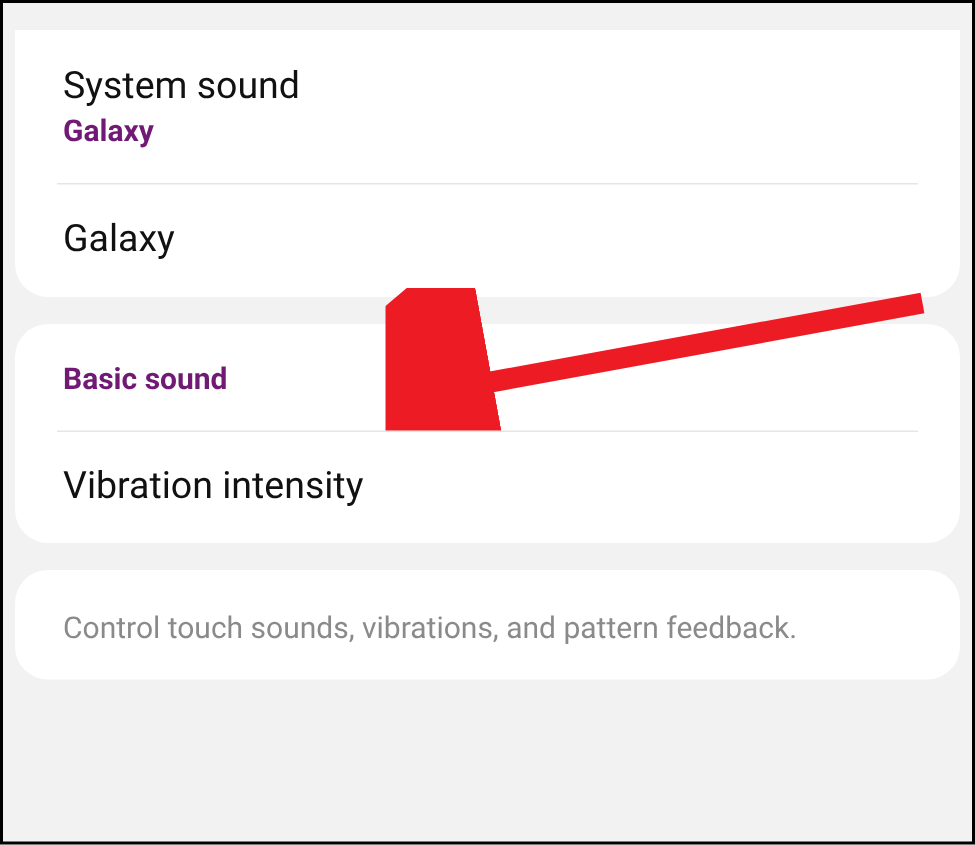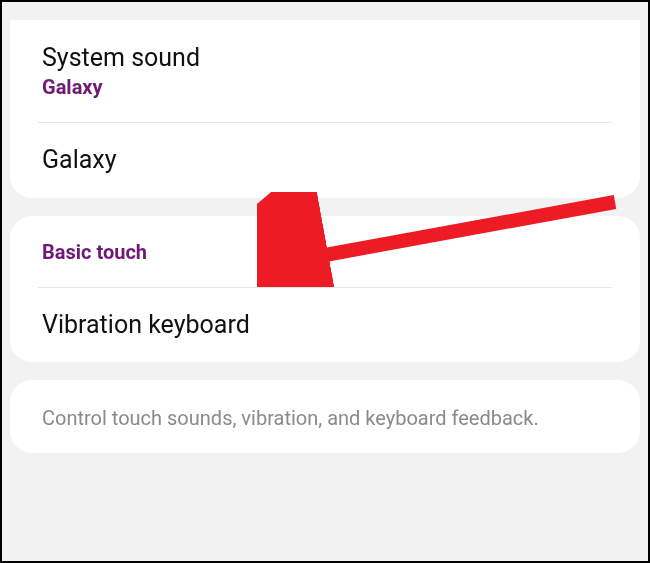--- a/index.html
+++ b/index.html
@@ -76,30 +76,30 @@
     <div class="item-title">System sound</div>
     <div class="item-sub-blue">Galaxy</div>
   </div>
   <div class="list-item">
     <div class="item-title">Galaxy</div>
   </div>
 </div>
 
 <div class="card">
   <div class="list-item">
-    <div class="item-sub-blue">Basic touch</div>
+    <div class="item-sub-blue">Basic sound</div>
   </div>
   <div class="list-item">
-    <div class="item-title">Vibration keyboard</div>
+    <div class="item-title">Vibration intensity</div>
   </div>
 </div>
 
 <div class="card">
   <div class="list-item">
-    <div class="item-sub-gray">Control touch sounds, vibration, and keyboard feedback.</div>
+    <div class="item-sub-gray">Control touch sounds, vibrations, and pattern feedback.</div>
   </div>
 </div>
 
 <svg class="arrow-overlay" style="left: 255px; top: 190px; width: 365px; height: 95px;" viewBox="0 0 365 95">
   <defs>
     <marker id="arrowhead" markerWidth="14" markerHeight="14" refX="3" refY="7" orient="auto" markerUnits="strokeWidth">
       <path d="M0,0 L0,4.2 L3.6,2.1 Z" transform="scale(3.333)" fill="#ed1c24"></path>
     </marker>
   </defs>
   <line x1="358" y1="10" x2="30" y2="70" stroke-width="14" marker-end="url(#arrowhead)" stroke="#ed1c24"></line>

